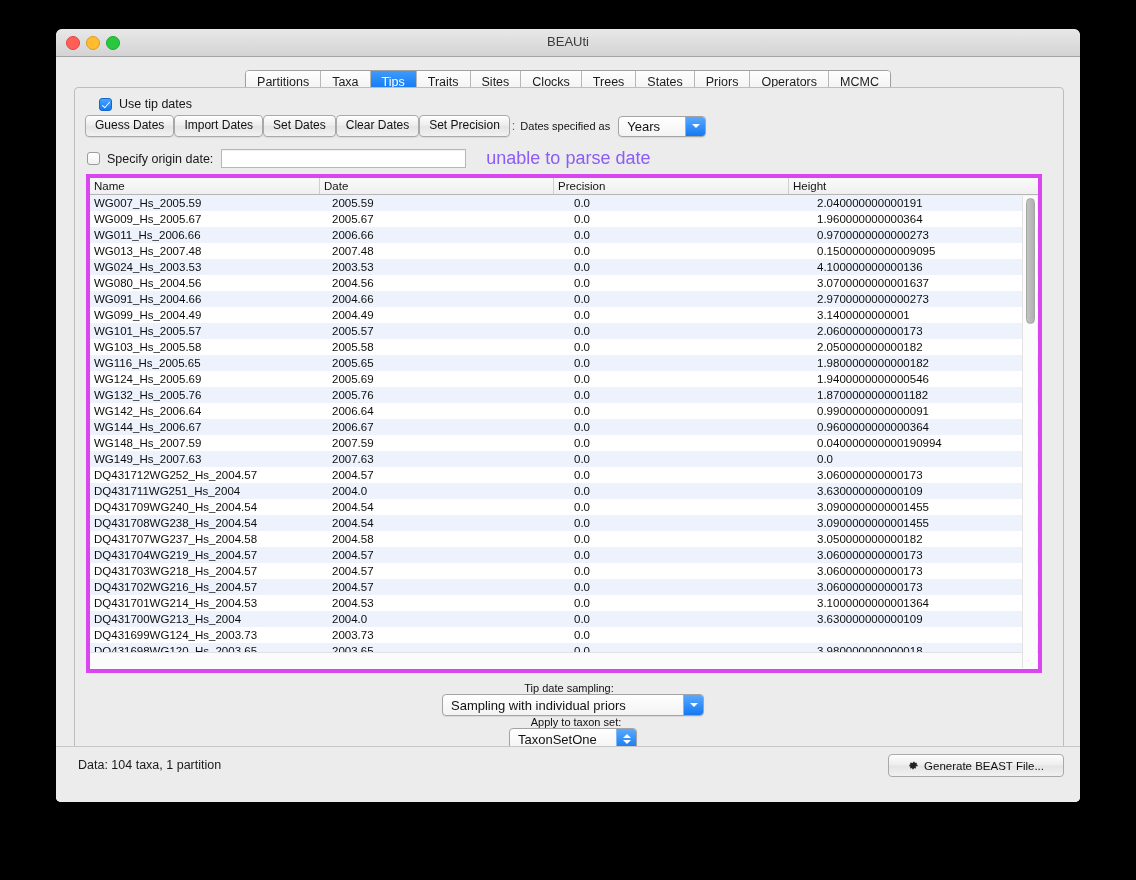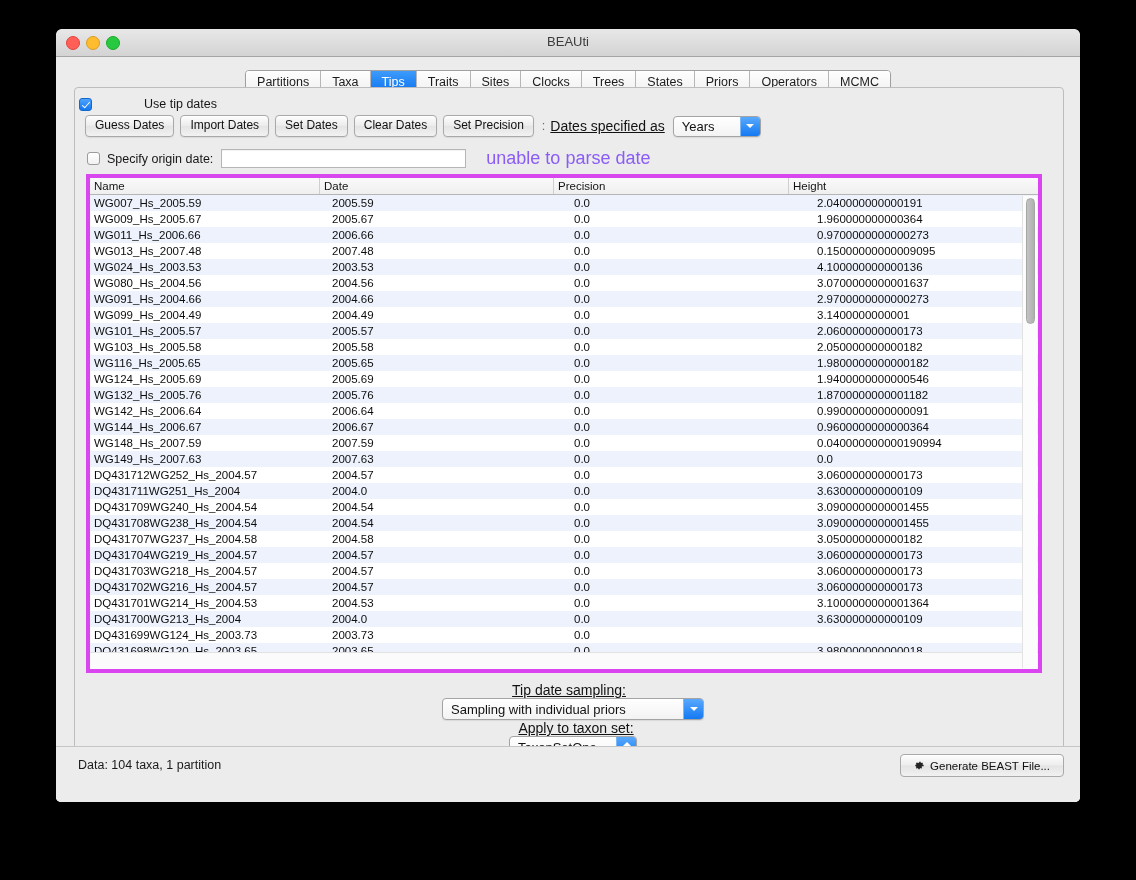--- a/index.html
+++ b/index.html
@@ -156,29 +156,28 @@
   .btn {
     height: 20px;
     line-height: 19px;
     padding: 0 9px;
     font-size: 12px;
     color: #111;
     background: linear-gradient(to bottom,#fefefe 0%,#ececec 48%,#e4e4e4 52%,#f2f2f2 100%);
     border: 1px solid #a9a9a9;
     border-radius: 4px;
     box-shadow: 0 1px 0 rgba(255,255,255,0.7) inset, 0 1px 1px rgba(0,0,0,0.08);
-    margin-right: 6px;
+    margin-right: 0;
     cursor: default;
     white-space: nowrap;
   }
   .label-static {
-    font-size: 14px;
+    font-size: 11px;
     color: #121212;
     white-space: nowrap;
-    text-decoration: underline;
   }
   .colon-dots {
     font-size: 12.5px;
     color: #666;
     margin: 0 5px 0 2px;
   }
 
   
   .popup {
     position: relative;
@@ -387,21 +386,21 @@
     top: 11px;
     font-size: 12.5px;
     color: #1a1a1a;
   }
   #genbtn {
     position: absolute;
     right: 16px;
     top: 7px;
     height: 21px;
     line-height: 20px;
-    padding: 0 13px;
+    padding: 0 19px;
     font-size: 11.5px;
     color: #101010;
     background: linear-gradient(to bottom,#fdfdfd 0%,#ededed 48%,#e4e4e4 52%,#f1f1f1 100%);
     border: 1px solid #a9a9a9;
     border-radius: 4px;
     box-shadow: 0 1px 0 rgba(255,255,255,0.75) inset;
     display: flex;
     align-items: center;
     cursor: default;
     white-space: nowrap;
@@ -440,21 +439,21 @@
           <div class="tab">Trees</div>
           <div class="tab">States</div>
           <div class="tab">Priors</div>
           <div class="tab">Operators</div>
           <div class="tab">MCMC</div>
         </div>
       </div>
 
       <div id="panel">
 
-        <div class="cbrow" style="left:4px; top:9px;gap:45px;">
+        <div class="cbrow" style="left:24px; top:9px;">
           <span class="cbox checked"></span>
           <span class="cblabel">Use tip dates</span>
         </div>
 
         <div id="btnrow">
           <div class="btn">Guess Dates</div>
           <div class="btn">Import Dates</div>
           <div class="btn">Set Dates</div>
           <div class="btn">Clear Dates</div>
           <div class="btn">Set Precision</div>

